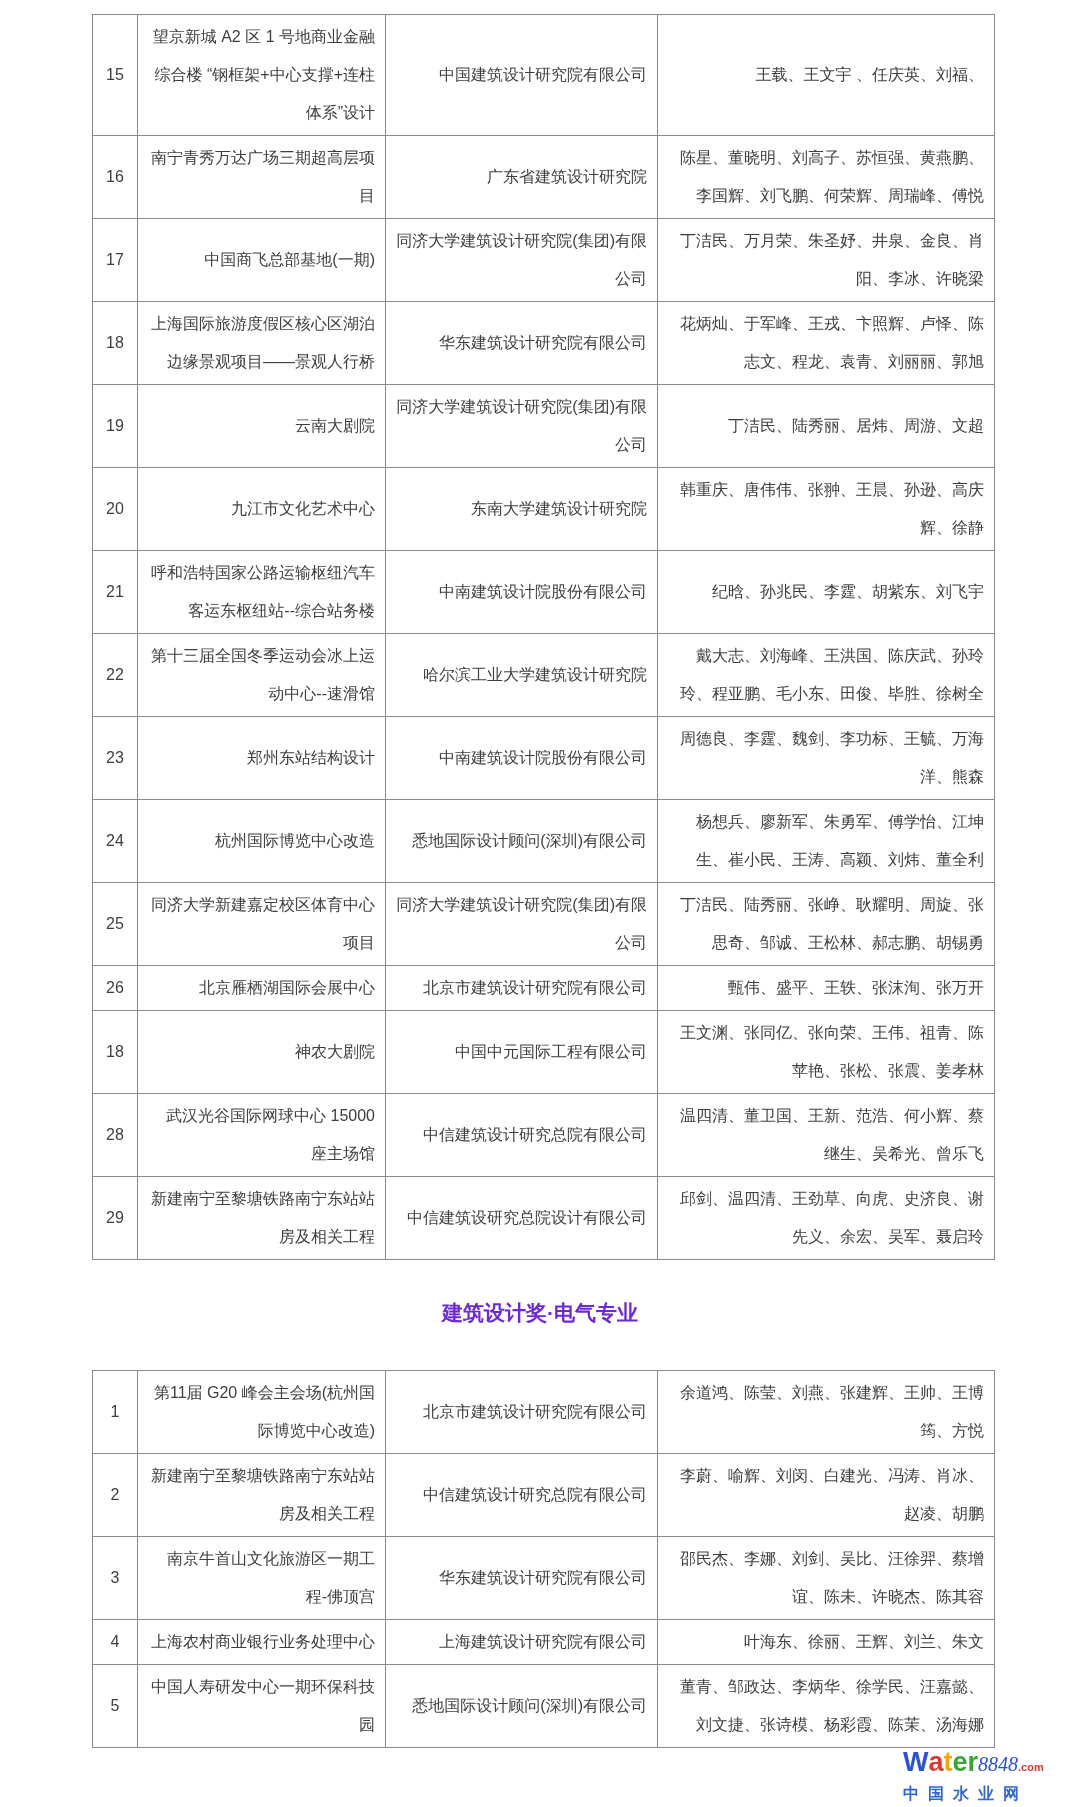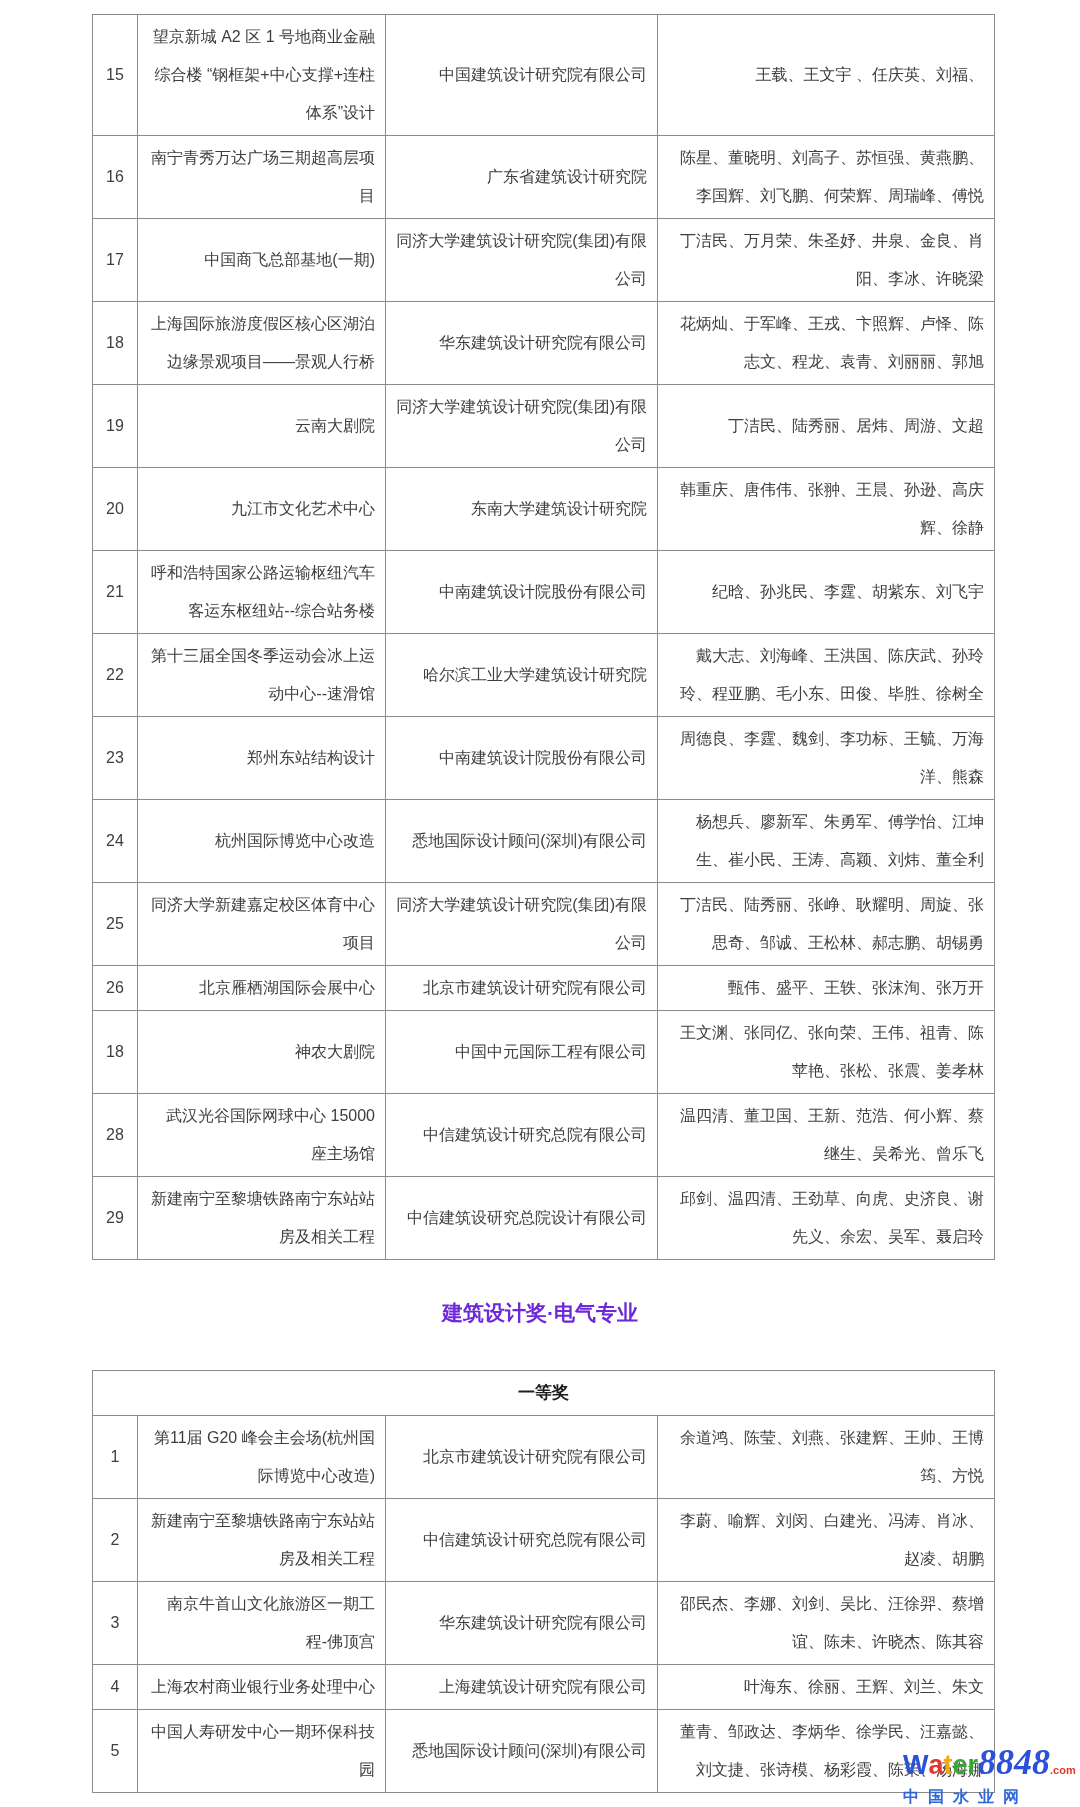--- a/index.html
+++ b/index.html
@@ -33,21 +33,21 @@
     margin:40px 0 44px 0;
   }
   .watermark{
     position:absolute;left:903px;top:1748px;width:200px;
     white-space:nowrap;
   }
   .wm-line1{font-size:27px;font-weight:bold;line-height:28px;}
   .wm-word span{display:inline-block;}
   .wm-num{
     font-family:"Liberation Serif","DejaVu Serif",serif;
-    font-style:italic;font-weight:bold;font-size:36px;
+    font-style:italic;font-weight:normal;font-size:20px;
   }
   .wm-suffix{font-size:11px;font-weight:bold;vertical-align:baseline;margin-top:44px;}
   .wm-line2{
     font-size:16px;font-weight:bold;letter-spacing:9px;
     line-height:22px;margin-top:2px;
   }
 </style>
 </head>
 <body>
 
@@ -172,23 +172,20 @@
   <div class="section-heading">建筑设计奖·电气专业</div>
 
   <table class="award">
     <colgroup>
       <col style="width:45px">
         <col style="width:248px">
         <col style="width:272px">
         <col style="width:337px">
     </colgroup>
     <tbody class="head-rows">
-      <tr>
-        <th class="banner" colspan="4">一等奖</th>
-      </tr>
     </tbody>
     <tbody>
       <tr>
         <td class="c-no">1</td>
         <td class="c-project">第11届 G20 峰会主会场(杭州国际博览中心改造)</td>
         <td class="c-unit">北京市建筑设计研究院有限公司</td>
         <td class="c-winners">余道鸿、陈莹、刘燕、张建辉、王帅、王博筠、方悦</td>
       </tr>
 
       <tr>

